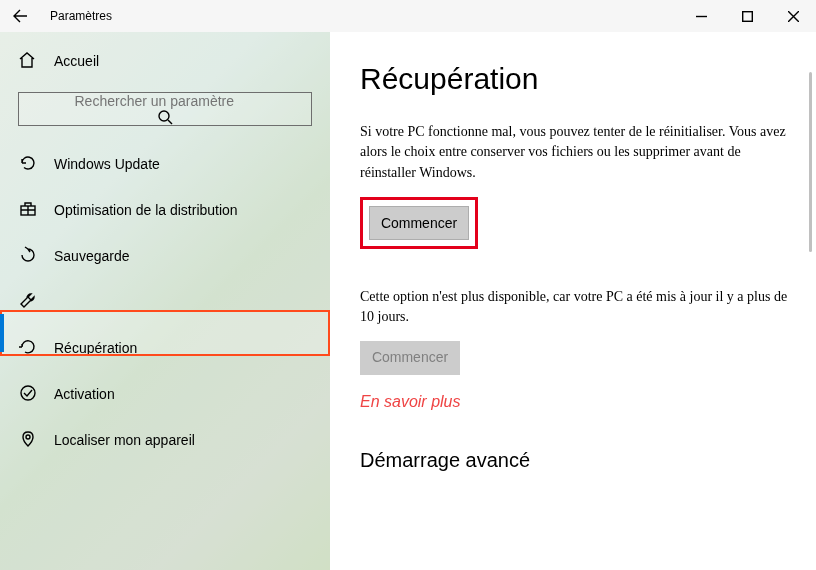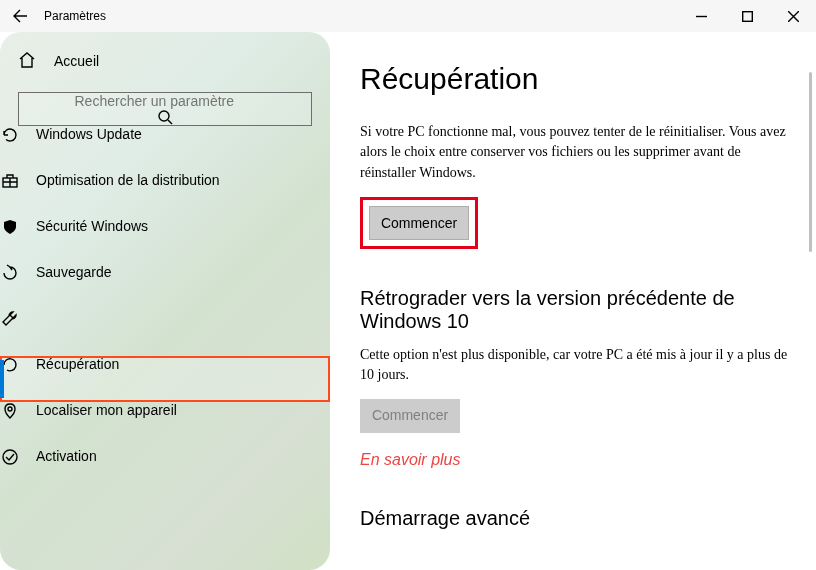--- a/index.html
+++ b/index.html
@@ -1,33 +1,33 @@
 <!DOCTYPE html>
 <html><head>
 <meta charset="utf-8">
 <style>
   * { box-sizing: border-box; margin: 0; padding: 0; }
   body { font-family: "Segoe UI", -apple-system, sans-serif; font-size: 14px; color: #000; background: #fff; width: 816px; height: 570px; overflow: hidden; }
   .window { width: 816px; height: 570px; display: flex; flex-direction: column; }
   .titlebar { height: 32px; display: flex; align-items: center; position: relative; background: rgba(240,240,240,0.6); }
   .back-btn { width: 40px; height: 32px; display:flex; align-items:center; justify-content:center; }
-  .title-text { margin-left: 4px; font-size: 12px; color: #000; }
+  .title-text { margin-left: 10px; font-size: 12px; color: #000; }
   .winbtns { position:absolute; right:0; top:0; display:flex; }
   .winbtn { width: 46px; height: 32px; display:flex; align-items:center; justify-content:center; }
   .body { display:flex; flex:1; overflow:hidden; }
-  .sidebar { width: 330px; height: 100%; position: relative; background: linear-gradient(135deg, #dbe6da 0%, #cfe2d9 30%, #bcd3b6 55%, #c2d0bc 80%, #b8cfa7 100%); background-color: #e6e6e6; border-radius: 21px; }
+  .sidebar { width: 330px; height: 100%; position: relative; background: linear-gradient(135deg, #dbe6da 0%, #cfe2d9 30%, #bcd3b6 55%, #c2d0bc 80%, #b8cfa7 100%); background-color: #e6e6e6; }
   .sidebar::after{ content:""; position:absolute; inset:0; background: rgba(255,255,255,0.35); pointer-events:none; }
   .sidebar-content { position:relative; z-index:1; }
   .home-row { display:flex; align-items:center; height: 46px; padding-left: 18px; margin-top: 6px; }
   .home-row .label { margin-left: 18px; font-size: 14px; }
   .search { margin: 8px 18px 0 18px; height: 34px; border: 1px solid #6e6e6e; display:flex; align-items:center; background: rgba(255,255,255,0.15); flex-direction: column; }
   .search input { flex:1; background: transparent; border:none; outline:none; font-size: 14px; padding: 0 10px; color:#555; }
   .search .icon { width: 34px; display:flex; align-items:center; justify-content:center; }
   .section-title { font-weight: 600; font-size: 15px; margin: 26px 0 16px 18px; }
-  .nav-item { position:relative; display:flex; align-items:flex-start; height: 46px; }
+  .nav-item { position:relative; display:flex; align-items:flex-end; height: 46px; padding-left: 18px; }
   .nav-item .ic { width: 20px; display:flex; align-items:center; justify-content:center; }
   .nav-item .label { margin-left: 16px; font-size: 14px; }
   .nav-item.selected::before { content:""; position:absolute; left:0; top:4px; bottom:4px; width:4px; background:#0078d7; }
   .nav-item.selected { background: rgba(255,255,255,0.25); }
   .red-highlight { outline: 2px solid #ff4a1c; outline-offset: -2px; }
   .main { flex:1; padding: 30px 26px 0 30px; position:relative; overflow:hidden; }
   .scrollbar { position:absolute; right:4px; top:40px; width:3px; height:180px; background:#c0c0c0; border-radius:2px; }
   h1 { font-size: 30px; font-weight: 400; margin-bottom: 26px; }
   h2 { font-size: 20px; font-weight: 400; margin-bottom: 12px; }
   p.desc { font-size: 14px; line-height: 1.45; margin-bottom: 14px; max-width: 440px; font-family: Liberation Serif, serif; }
@@ -104,28 +104,20 @@
               <svg width="18" height="18" viewBox="0 0 18 18">
                 <rect x="2" y="6" width="14" height="9" class="svgicon"></rect>
                 <path d="M6 6 V3 H12 V6 M2 10 H16 M9 6 V15" class="svgicon"></path>
               </svg>
             </span>
           <span class="label">Optimisation de la distribution</span>
         </div>
         <div class="nav-item">
           <span class="ic">
               <svg width="18" height="18" viewBox="0 0 18 18">
-                <path d="M9 2 L15 4 V9 C15 13 9 16 9 16 C9 16 3 13 3 9 V4 Z" fill="#000"></path>
-              </svg>
-            </span>
-          <span class="label">Sécurité Windows</span>
-        </div>
-        <div class="nav-item">
-          <span class="ic">
-              <svg width="18" height="18" viewBox="0 0 18 18">
                 <path d="M3 9 A6 6 0 1 0 9 3 M9 3 L6 1 M9 3 L11 6" class="svgicon"></path>
               </svg>
             </span>
           <span class="label">Sauvegarde</span>
         </div>
         <div class="nav-item">
           <span class="ic">
               <svg width="18" height="18" viewBox="0 0 18 18">
                 <path d="M12 2 A4 4 0 0 0 8 6 L2 12 L5 15 L11 9 A4 4 0 0 0 15 5 L12 8 L9 5 Z" class="svgicon"></path>
               </svg>
@@ -135,50 +127,49 @@
           <span class="ic">
               <svg width="18" height="18" viewBox="0 0 18 18">
                 <path d="M3 9 A6 6 0 1 1 6 14 M3 9 L0 9 M3 9 L3 6" class="svgicon"></path>
               </svg>
             </span>
           <span class="label">Récupération</span>
         </div>
         <div class="nav-item">
           <span class="ic">
               <svg width="18" height="18" viewBox="0 0 18 18">
+                <circle cx="9" cy="9" r="7" class="svgicon"></circle>
+                <path d="M5 9 L8 12 L13 6" class="svgicon"></path>
+              </svg>
+            </span>
+          <span class="label">Activation</span>
+        </div>
+        <div class="nav-item">
+          <span class="ic">
+              <svg width="18" height="18" viewBox="0 0 18 18">
                 <path d="M9 2 C12 2 14 4 14 7 C14 11 9 16 9 16 C9 16 4 11 4 7 C4 4 6 2 9 2 Z" class="svgicon"></path>
                 <circle cx="9" cy="7" r="2" class="svgicon"></circle>
               </svg>
             </span>
           <span class="label">Localiser mon appareil</span>
-        </div>
-        <div class="nav-item">
-          <span class="ic">
-              <svg width="18" height="18" viewBox="0 0 18 18">
-                <circle cx="9" cy="9" r="7" class="svgicon"></circle>
-                <path d="M5 9 L8 12 L13 6" class="svgicon"></path>
-              </svg>
-            </span>
-          <span class="label">Activation</span>
         </div>
       </div>
     </div>
 
     <div class="main">
       <div class="scrollbar"></div>
       <h1>Récupération</h1>
 
       <p class="desc">Si votre PC fonctionne mal, vous pouvez tenter de le réinitialiser. Vous avez alors le choix entre conserver vos fichiers ou les supprimer avant de réinstaller Windows.</p>
       <span class="red-box">
         <span class="btn">Commencer</span>
       </span>
 
       <div class="section-gap"></div>
 
-      <h2>Rétrograder vers la version précédente de Windows 10</h2>
       <p class="desc">Cette option n'est plus disponible, car votre PC a été mis à jour il y a plus de 10 jours.</p>
       <span class="btn disabled">Commencer</span>
       <br>
       <a class="link" href="#">En savoir plus</a>
 
       <div class="section-gap"></div>
 
       <h2>Démarrage avancé</h2>
     </div>
   </div>

